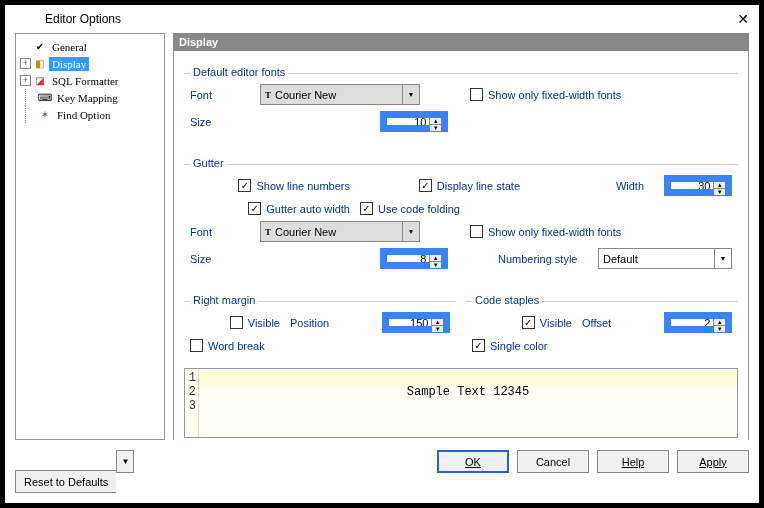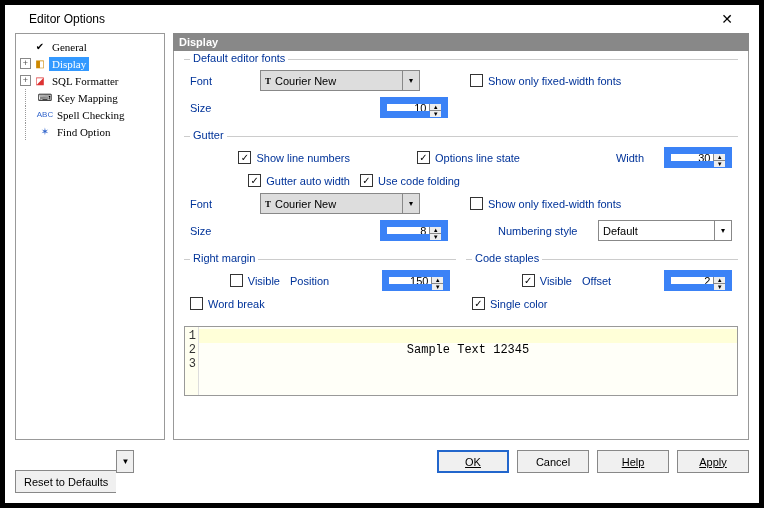--- a/index.html
+++ b/index.html
@@ -1,33 +1,33 @@
 <!DOCTYPE html>
 <html><head>
 <meta charset="utf-8">
 <style>
 * { box-sizing: border-box; margin: 0; padding: 0; }
 body { font-family: Tahoma, Arial, sans-serif; font-size: 11px; background: #000; padding: 4px; }
 .window { width: 756px; height: 500px; background: #fff; border: 1px solid #000; display: flex; flex-direction: column; }
-.titlebar { display: flex; justify-content: space-between; align-items: center; padding: 6px 24px; }
+.titlebar { display: flex; justify-content: space-between; align-items: center; padding: 6px 8px; margin-left: 32px; }
 .title { font-size: 12px; }
 .close { width: 16px; height: 16px; display: flex; align-items: center; justify-content: center; font-size: 14px; cursor: pointer; }
 .body { flex: 1; display: flex; padding: 0 10px 0 10px; gap: 8px; overflow: hidden; }
 .tree { width: 150px; border: 1px solid #999; padding: 4px 2px; background: #fff; }
 .tnode { display: flex; align-items: center; height: 17px; padding: 0 2px; gap: 2px; }
 .texp { width: 11px; height: 11px; border: 1px solid #888; display: flex; align-items: center; justify-content: center; font-size: 9px; line-height: 1; color: #555; background: #fff; cursor: pointer; flex-shrink: 0; }
 .tnoexp { width: 11px; flex-shrink: 0; }
 .ticon { width: 14px; height: 14px; display: flex; align-items: center; justify-content: center; font-size: 10px; flex-shrink: 0; }
 .tlabel { padding: 1px 3px; white-space: nowrap; font-family: Liberation Serif, serif; }
 .tsel { background: #3399ff; color: #fff; }
 .dotted { border-left: 1px dotted #999; height: 17px; margin-left: 5px; flex-shrink: 0; }
 .main { flex: 1; display: flex; flex-direction: column; }
 .header { background: #888; color: #fff; font-weight: bold; padding: 3px 6px; font-size: 11px; }
 .panel { flex: 1; border: 1px solid #999; border-top: none; padding: 6px 10px 6px 10px; display: flex; flex-direction: column; gap: 4px; }
-.group { position: relative; margin-top: 2px; }
+.group { position: relative; margin-top: 16px; }
 .gtitle { position: absolute; top: -7px; left: 6px; background: #fff; padding: 0 3px; color: #003399; font-size: 11px; }
 .gbox { border-top: 1px solid #ccc; padding: 10px 6px 6px 6px; }
 .row { display: flex; align-items: center; gap: 10px; margin-bottom: 6px; }
 .lbl { color: #003399; }
 .combo { display: flex; align-items: center; background: #ddd; border: 1px solid #888; height: 21px; }
 .combo-txt { flex: 1; padding: 0 4px; display: flex; align-items: center; gap: 4px; }
 .combo-btn { width: 17px; height: 19px; border-left: 1px solid #888; display: flex; align-items: center; justify-content: center; font-size: 8px; }
 .spin { display: flex; border: 7px solid #3b82f6; height: 21px; width: 68px; }
 .spin input { border: none; text-align: right; width: 100%; padding: 0 3px; font-size: 11px; outline: none; }
 .spin-btns { width: 15px; display: flex; flex-direction: column; border-left: 1px solid #888; }
@@ -76,25 +76,20 @@
         <span class="ticon" style="color:#d33">◪</span>
         <span class="tlabel">SQL Formatter</span>
       </div>
       <div class="tnode">
         <span class="tnoexp dotted"></span>
         <span class="ticon">⌨</span>
         <span class="tlabel">Key Mapping</span>
       </div>
       <div class="tnode">
         <span class="tnoexp dotted"></span>
-        <span class="ticon" style="color:#36c;font-size:8px">ABC</span>
-        <span class="tlabel">Spell Checking</span>
-      </div>
-      <div class="tnode">
-        <span class="tnoexp dotted"></span>
         <span class="ticon" style="color:#36c">✶</span>
         <span class="tlabel">Find Option</span>
       </div>
     </div>
     <div class="main">
       <div class="header">Display</div>
       <div class="panel">
 
         <div class="group">
           <span class="gtitle">Default editor fonts</span>
@@ -131,21 +126,21 @@
         <div class="group">
           <span class="gtitle">Gutter</span>
           <div class="gbox">
             <div class="row">
               <div class="chk" style="width:160px">
                   <span class="chkbox">✓</span>
                   <span class="lbl">Show line numbers</span>
                 </div>
               <div class="chk" style="width:160px">
                   <span class="chkbox">✓</span>
-                  <span class="lbl">Options line state</span>
+                  <span class="lbl">Display line state</span>
                 </div>
               <span class="lbl" style="flex:1;text-align:right;padding-right:10px">Width</span>
               <div class="spin">
                 <input value="30" style="">
                 <div class="spin-btns">
                     <div class="spin-btn">▲</div>
                     <div class="spin-btn">▼</div>
                   </div>
               </div>
             </div>

